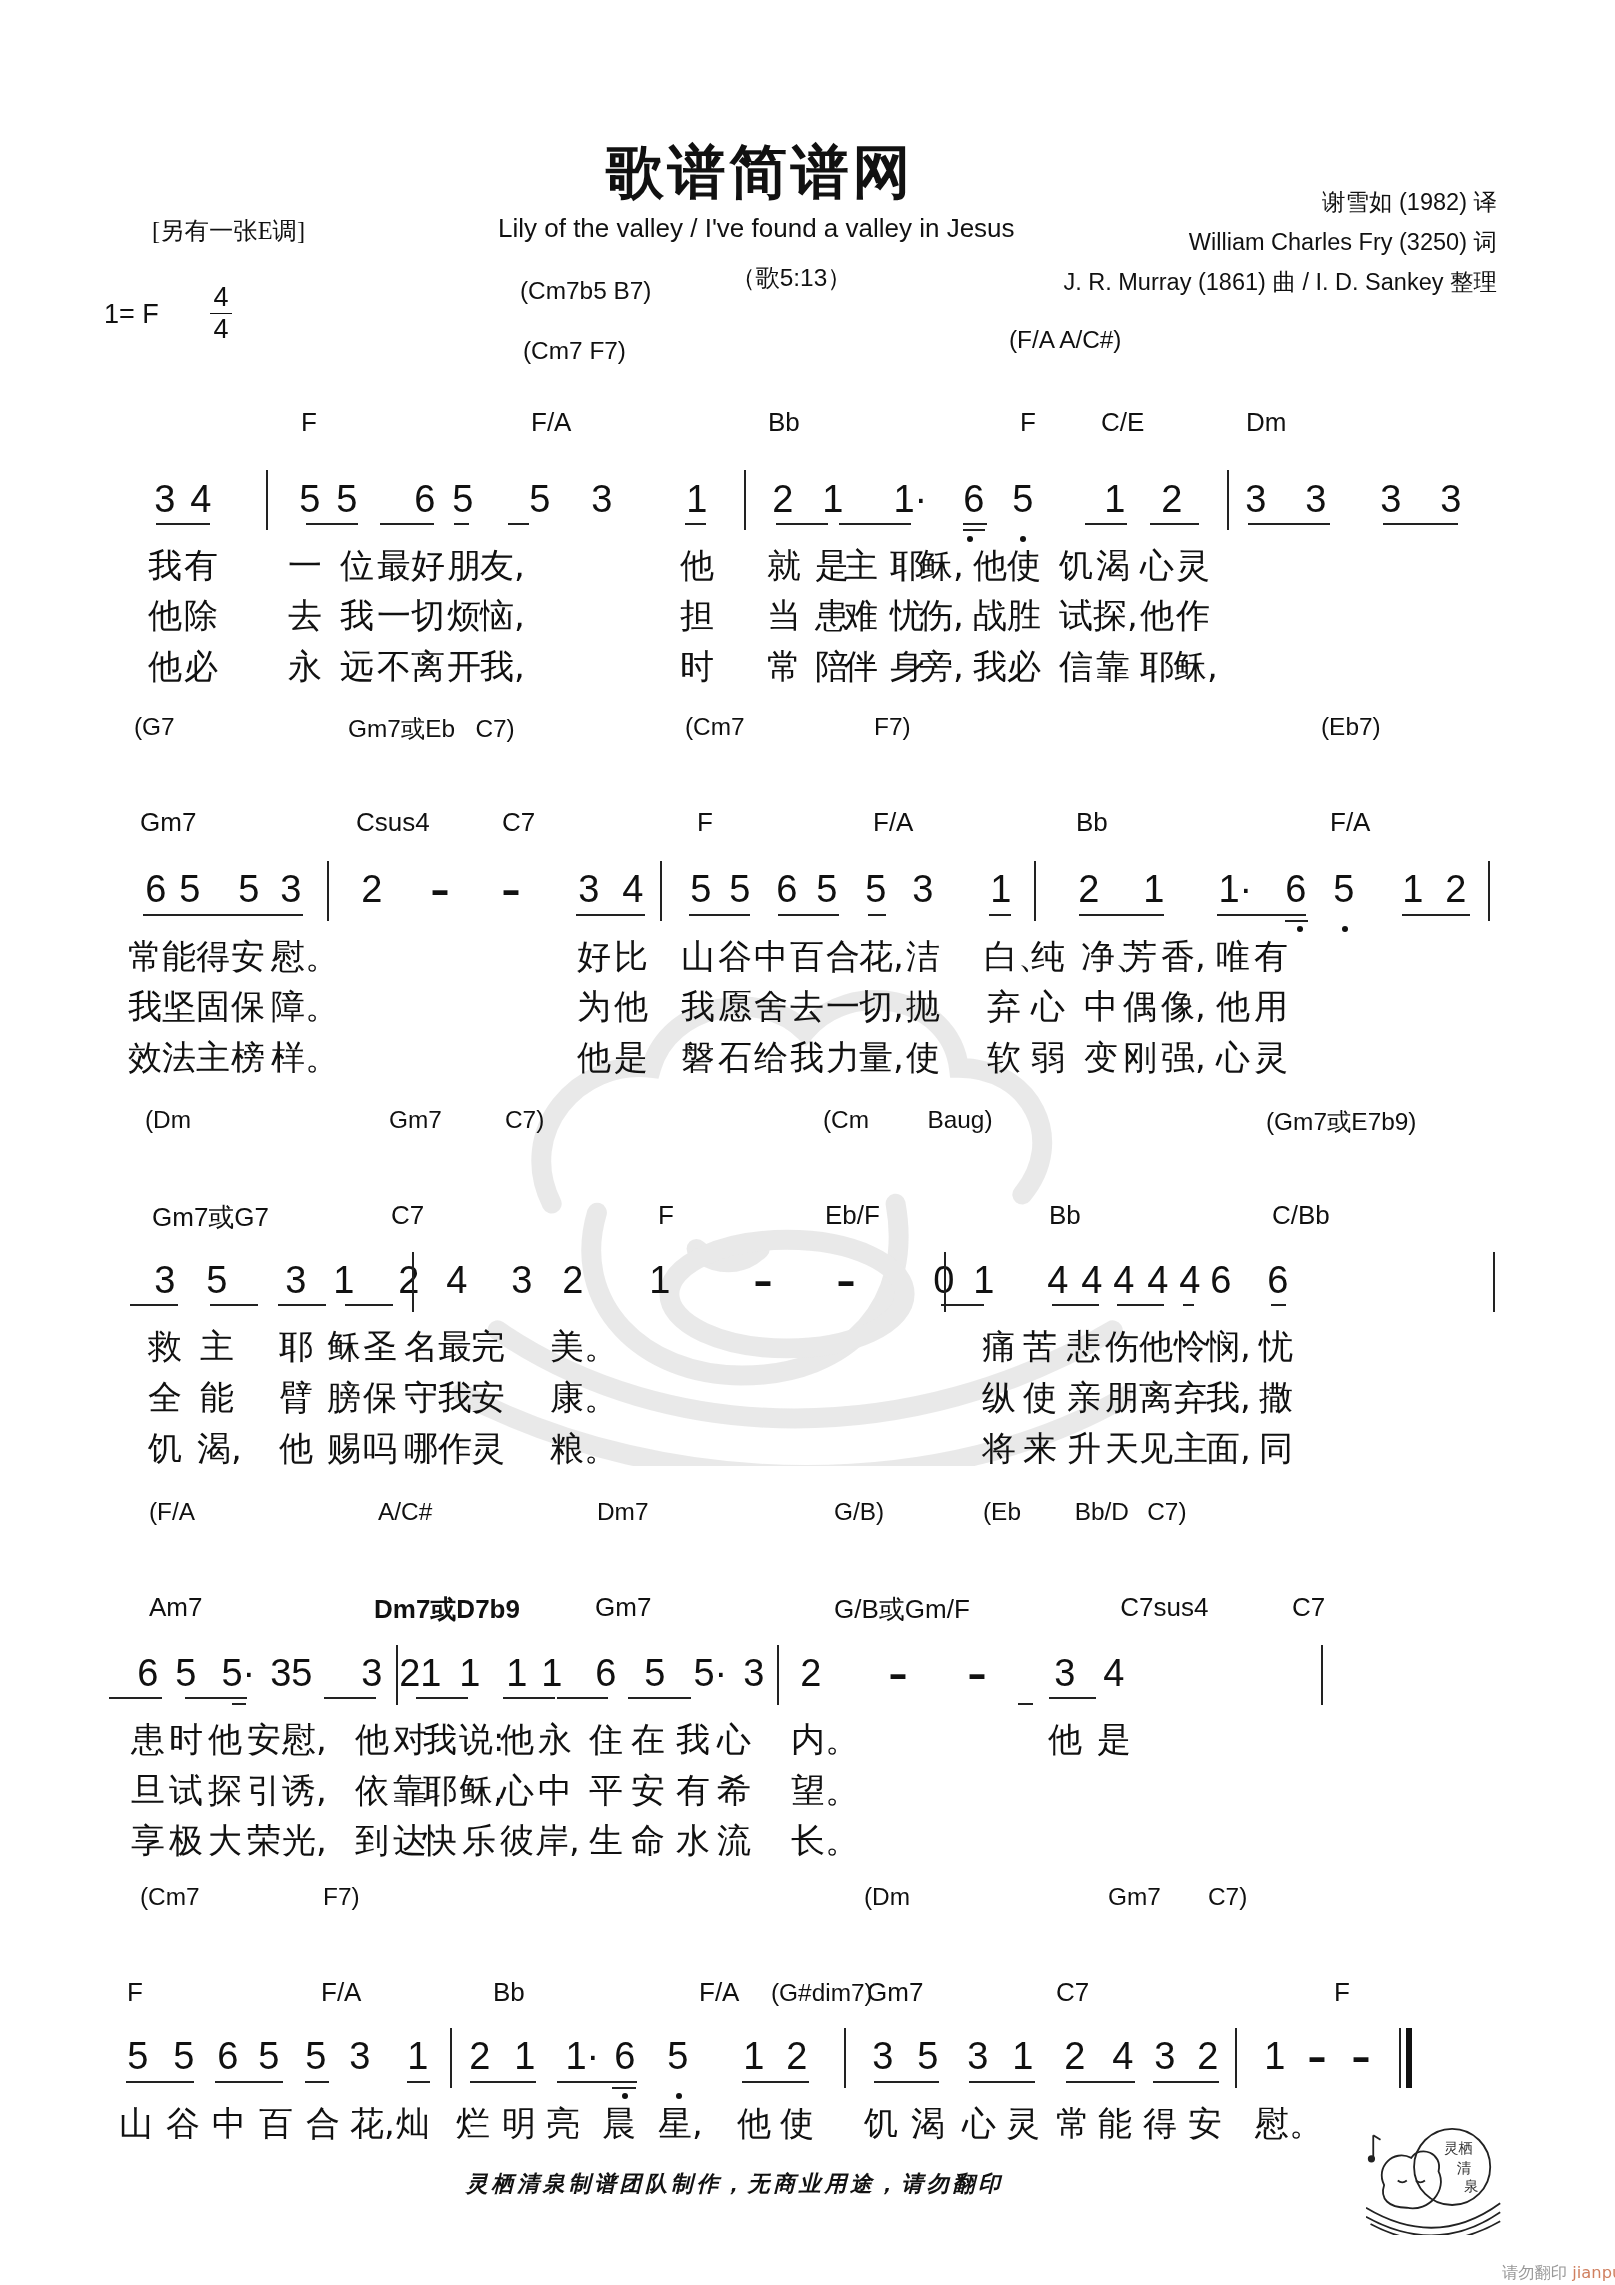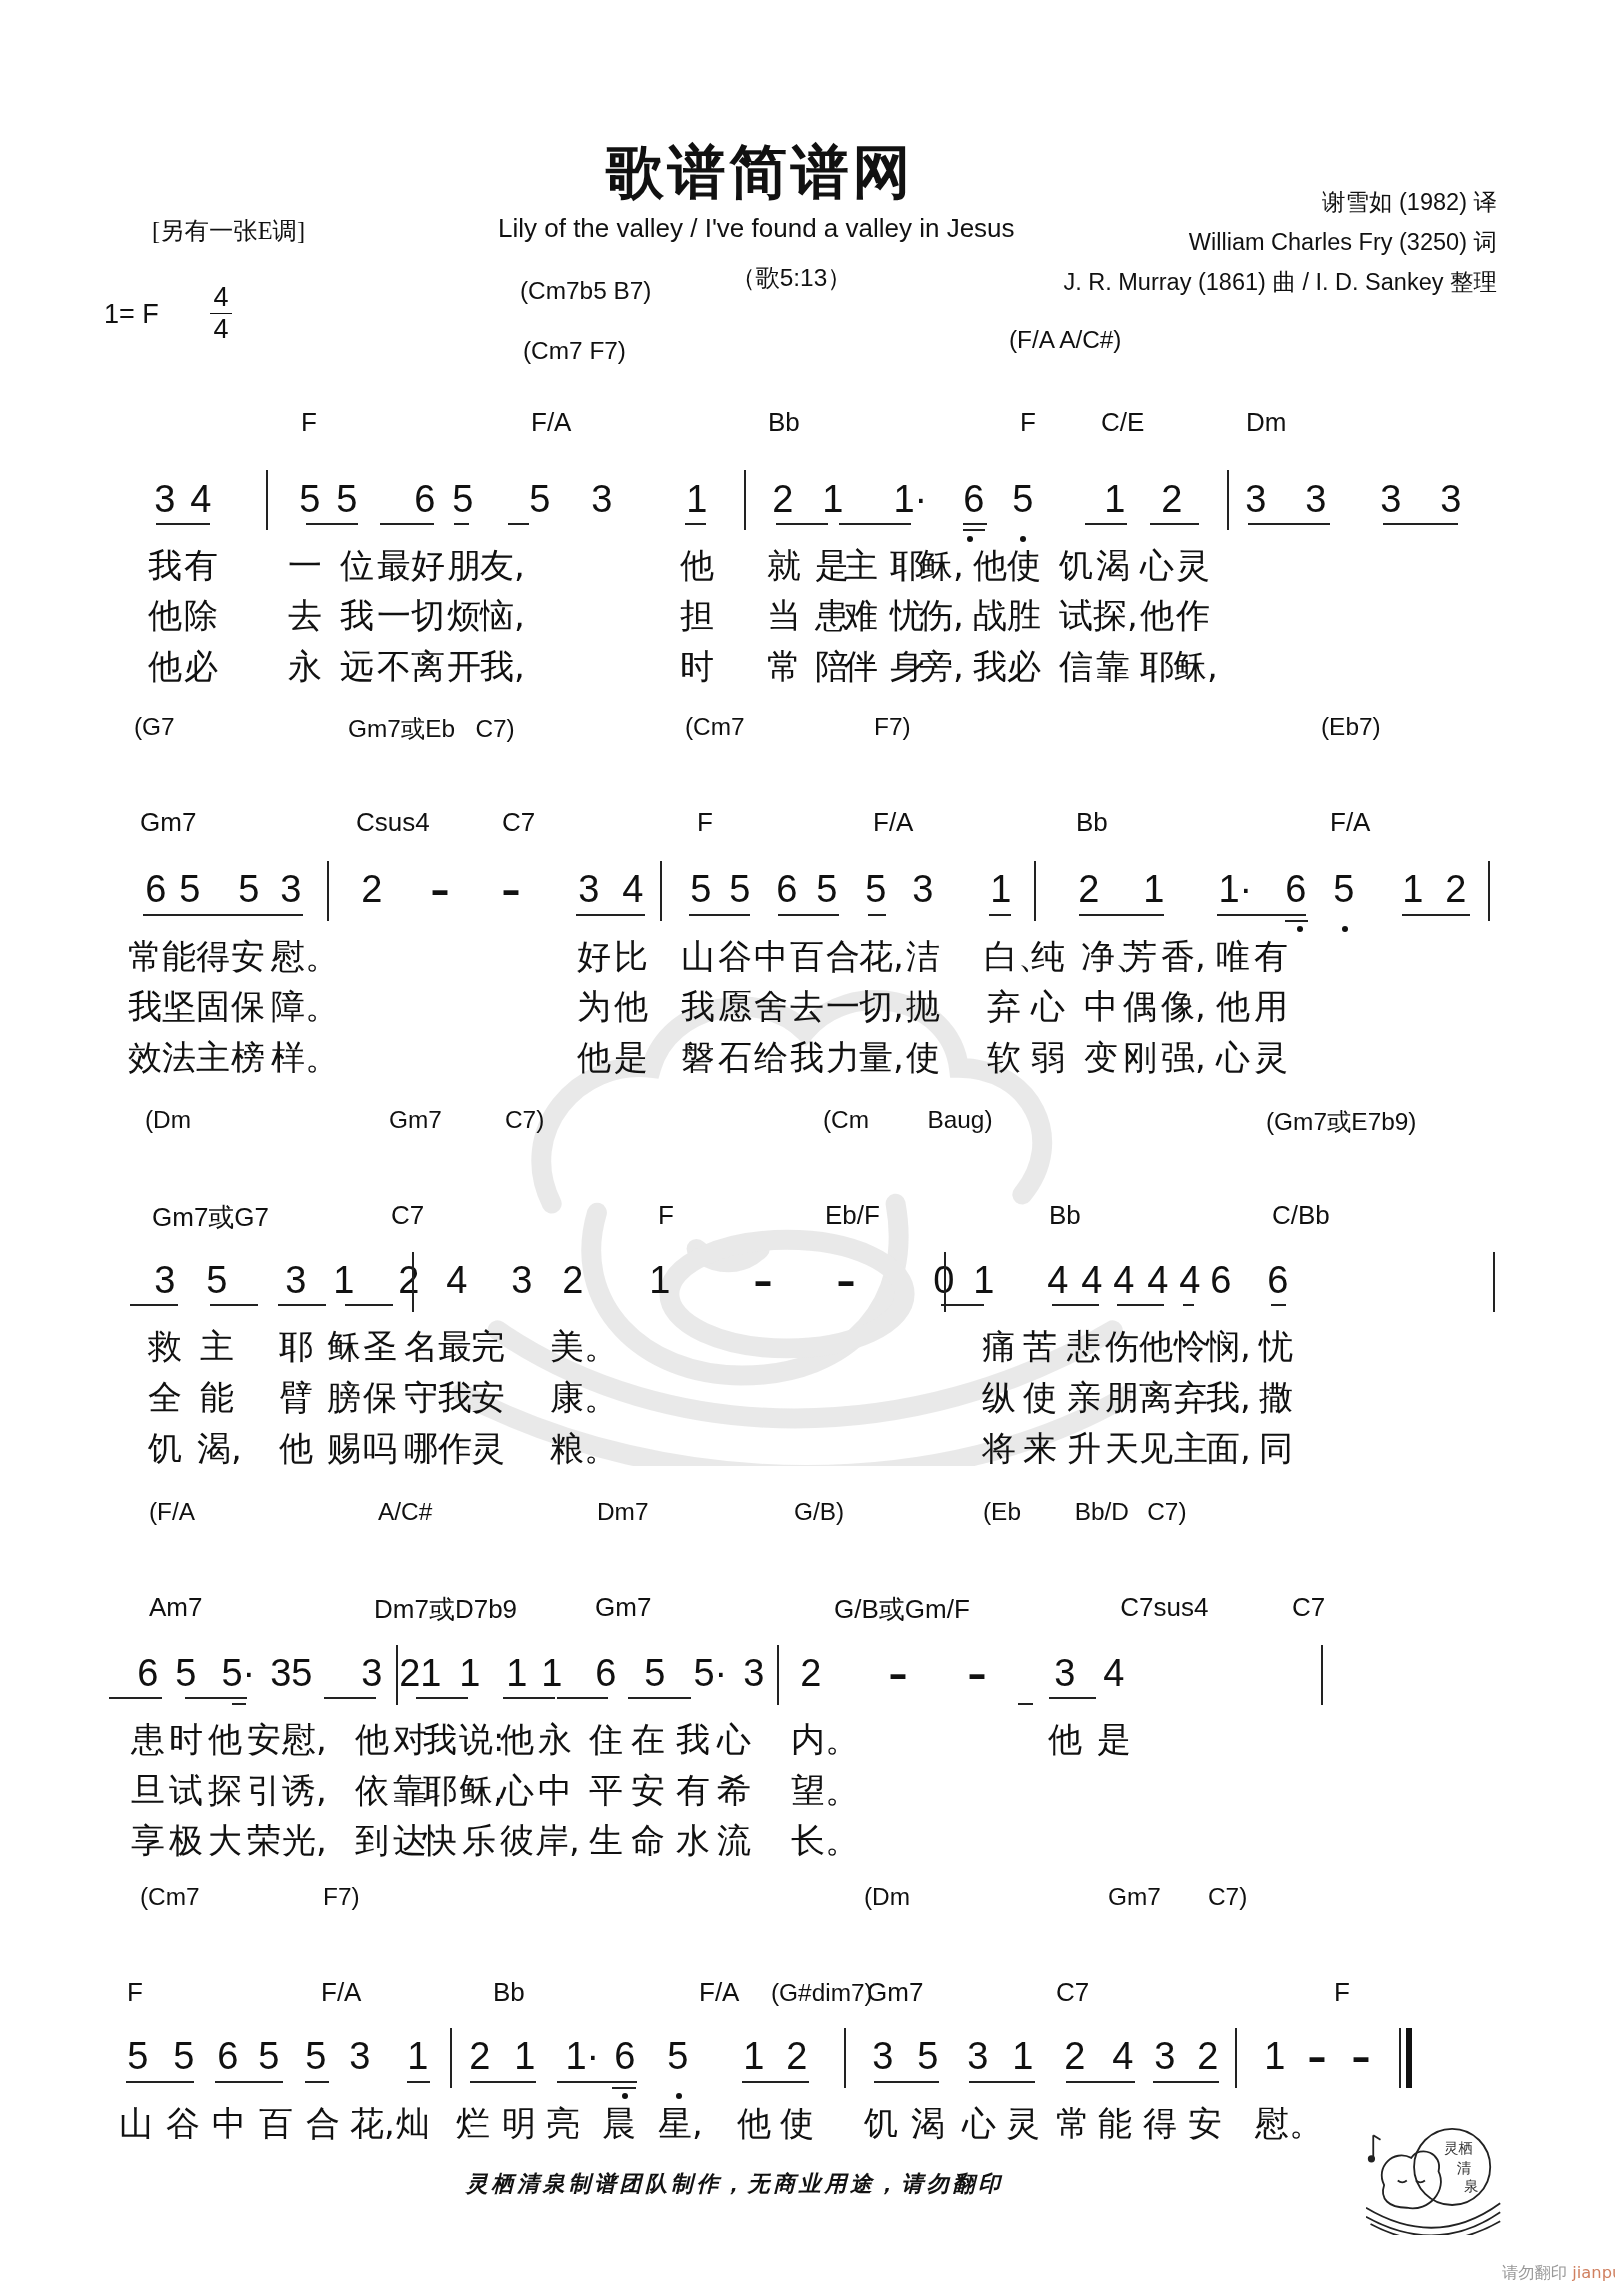--- a/index.html
+++ b/index.html
@@ -387,27 +387,27 @@
     <div class="abs lyric" style="left:1156px;top:1426px">见</div>
     <div class="abs lyric" style="left:1191px;top:1426px">主</div>
     <div class="abs lyric" style="left:1226px;top:1426px">面,</div>
     <div class="abs lyric" style="left:1276px;top:1426px">同</div>
   </div>
 
 <div>
   <div class="abs altchord" style="left:149px; top:1498px;">(F/A</div>
   <div class="abs altchord" style="left:378px; top:1498px;">A/C#</div>
   <div class="abs altchord" style="left:597px; top:1498px;">Dm7</div>
-  <div class="abs altchord" style="left:794px; top:1498px;">G/B)</div>
+  <div class="abs altchord" style="left:834px; top:1498px;">G/B)</div>
   <div class="abs altchord" style="left:983px; top:1498px;">(Eb</div>
   <div class="abs altchord" style="left:1034px; top:1498px;">&nbsp;&nbsp;&nbsp;&nbsp;&nbsp;&nbsp;Bb/D</div>
   <div class="abs altchord" style="left:1093px; top:1498px;">&nbsp;&nbsp;&nbsp;&nbsp;&nbsp;&nbsp;&nbsp;&nbsp;C7)</div>
 
   <div class="abs chord" style="left:149px; top:1592px;">Am7</div>
-  <div class="abs chord" style="left:374px; top:1592px;">Dm7或D7b9</div>
+  <div class="abs chord" style="left:374px; top:1592px;font-weight:bold;">Dm7或D7b9</div>
   <div class="abs chord" style="left:595px; top:1592px;">Gm7</div>
   <div class="abs chord" style="left:834px; top:1592px;">G/B或Gm/F</div>
   <div class="abs chord" style="left:983px; top:1592px;">&nbsp;&nbsp;&nbsp;&nbsp;&nbsp;&nbsp;&nbsp;&nbsp;&nbsp;&nbsp;&nbsp;&nbsp;&nbsp;&nbsp;&nbsp;&nbsp;&nbsp;&nbsp;&nbsp;C7sus4</div>
   <div class="abs chord" style="left:1292px; top:1592px;">C7</div>
 </div>
 <div id="line3">
     <div class="abs note" style="left:148px;top:1652px">6</div>
     <div class="abs note" style="left:186px;top:1652px">5</div>
     <div class="abs note" style="left:235px;top:1652px">5·</div>
     <div class="abs note" style="left:281px;top:1652px">3</div>

